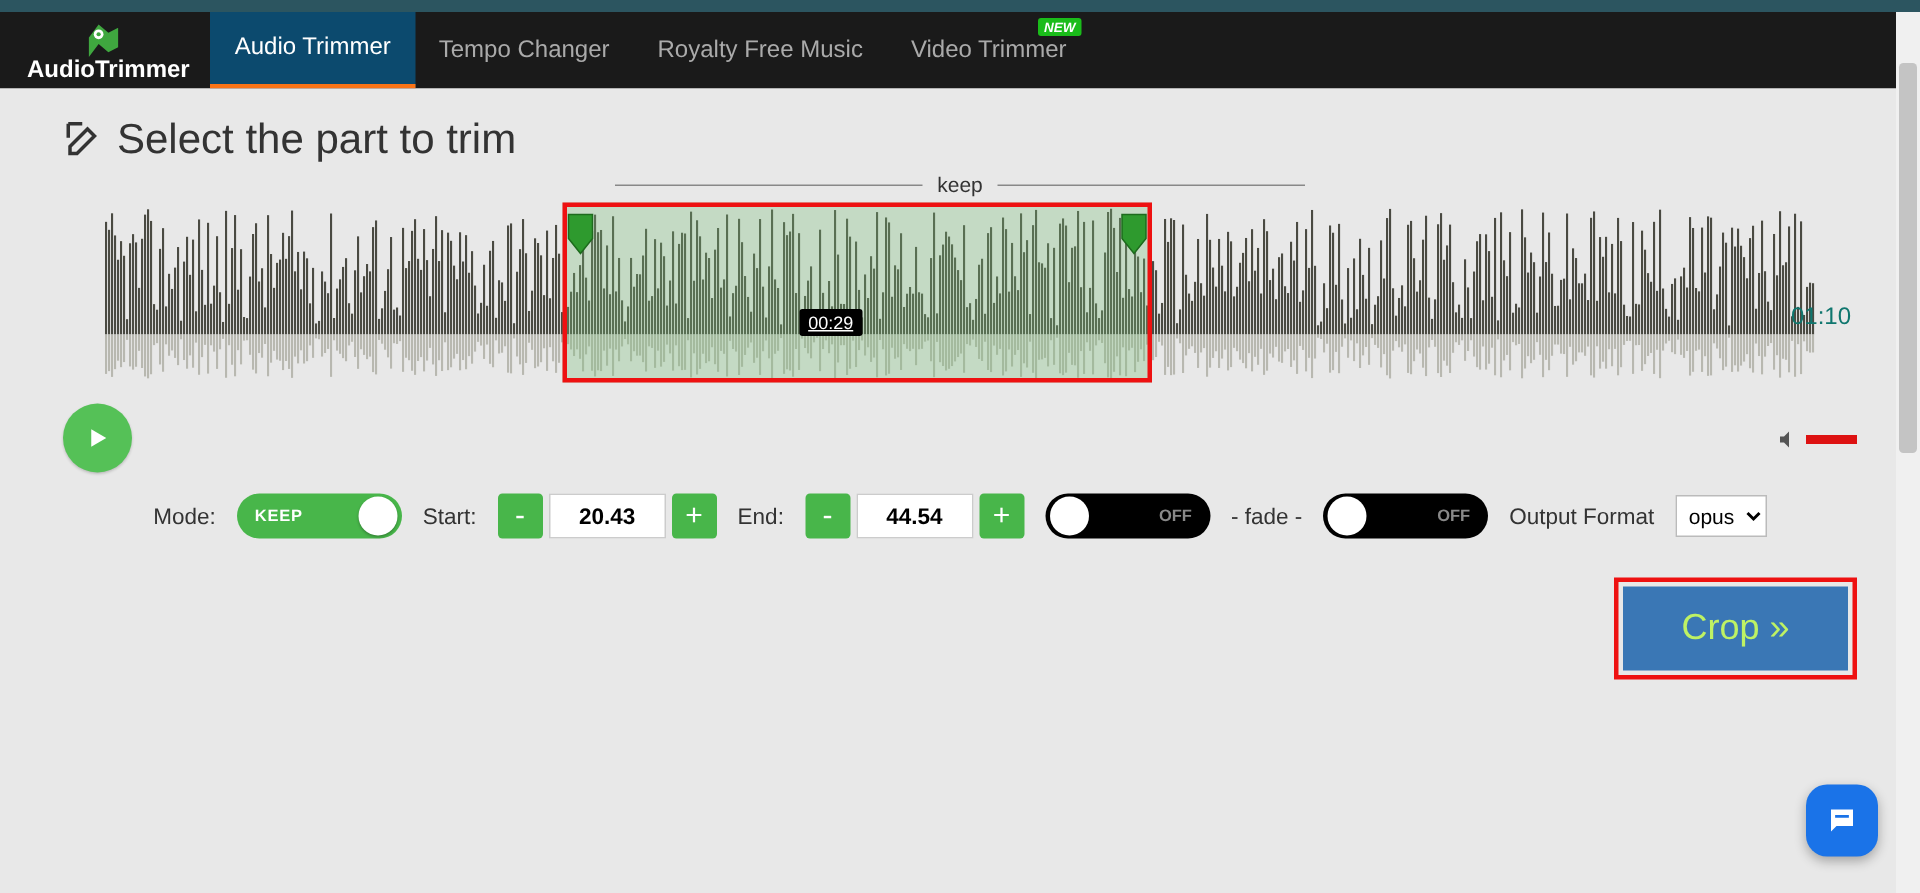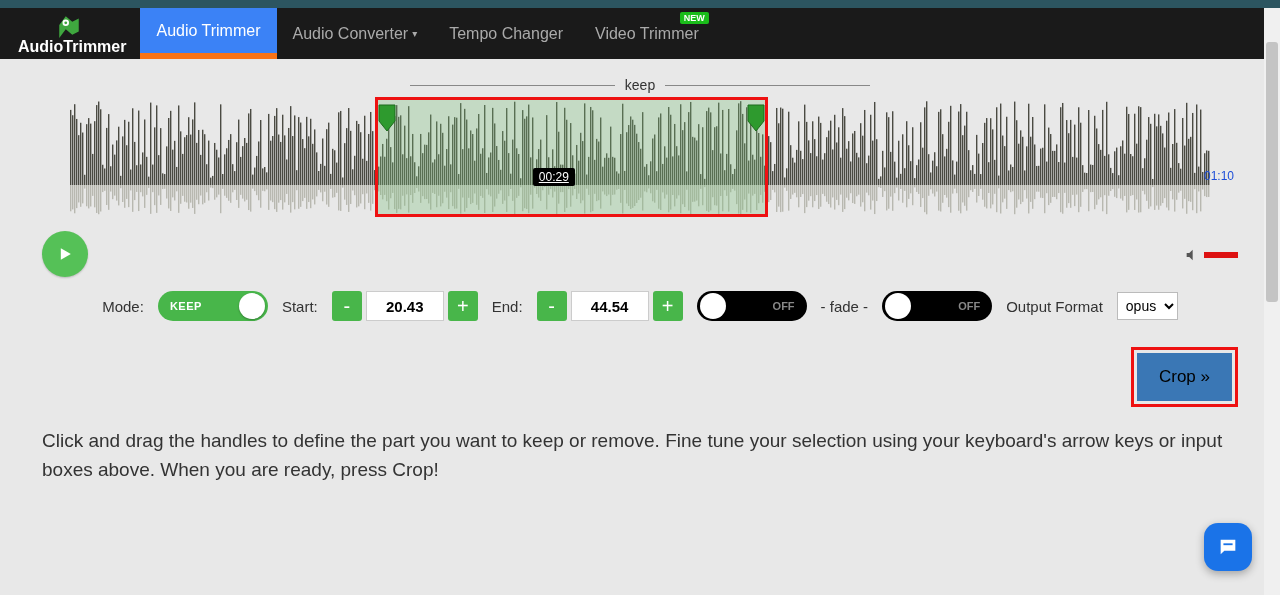--- a/index.html
+++ b/index.html
@@ -3,39 +3,39 @@
 <meta charset="utf-8">
 <style>
   * { box-sizing: border-box; margin: 0; padding: 0; }
   body { font-family: -apple-system, BlinkMacSystemFont, "Segoe UI", Arial, sans-serif; background: #e8e8e8; width: 1280px; height: 595px; overflow: hidden; }
 
   .topbar { background: #1a1a1a; height: 59px; display: flex; align-items: center; padding: 0 18px; position: relative; border-top: 8px solid #2c5560; }
   .logo { display: flex; align-items: center; color: #fff; font-weight: bold; font-size: 16px; margin-right: 14px; flex-direction: column; }
   .logo-icon { width: 26px; height: 26px; margin-right: 6px; }
   .nav { display: flex; height: 100%; }
   .nav-item { color: #aaa; font-size: 16px; padding: 0 16px; display: flex; align-items: center; cursor: pointer; position: relative; height: 100%; border: none; background: none; white-space: nowrap; }
-  .nav-item.active { background: #3b82f6; color: #fff; border-bottom: 6px solid #f97316; }
-  .new-badge { position: absolute; top: 4px; right: 6px; background: #1abc1a; color: #fff; font-size: 9px; padding: 1px 4px; border-radius: 2px; font-weight: bold; }
+  .nav-item.active { background: #0c4a6e; color: #fff; border-bottom: 3px solid #f97316; }
+  .new-badge { position: absolute; top: 4px; right: 6px; background: #1abc1a; color: #fff; font-size: 9px; padding: 1px 4px; border-radius: 2px; font-weight: bold; font-style: italic; }
   .caret-down { margin-left: 4px; font-size: 10px; }
 
   .page { background: #e8e8e8; padding: 18px 42px 0 42px; position: relative; }
   .heading { display: flex; align-items: center; font-size: 28px; color: #333; font-weight: 400; margin-bottom: 6px; }
   .heading svg { margin-right: 8px; }
 
   .keep-bar { display: flex; align-items: center; justify-content: center; margin: 0 auto 0 auto; width: 460px; }
   .keep-bar .line { flex: 1; height: 1px; background: #888; }
   .keep-bar .txt { padding: 0 10px; font-size: 14px; color: #333; }
 
   .wave-wrap { position: relative; margin-top: 4px; }
   .waveform { width: 1140px; height: 120px; display: block; margin: 0 auto; }
 
   .selection { position: absolute; top: 0; height: 120px; border: 3px solid #e11; background: rgba(120,190,120,0.32); }
   .handle { position: absolute; top: 3px; width: 22px; height: 30px; z-index: 2; }
   .time-tip { position: absolute; background: #000; color: #fff; font-size: 12px; padding: 2px 6px; border-radius: 2px; }
-  .dur-label { position: absolute; right: 4px; bottom: 34px; font-size: 12px; color: #1d4ed8; }
+  .dur-label { position: absolute; right: 4px; bottom: 34px; font-size: 16px; color: #0f766e; }
 
   .controls-row { display:flex; align-items:center; margin-top: 14px; position: relative; }
   .play-btn { width: 46px; height: 46px; border-radius: 50%; background: #55c157; border: none; display: flex; align-items:center; justify-content:center; cursor:pointer; box-shadow: 0 1px 2px rgba(0,0,0,.2); }
   .vol { position: absolute; right: 0; top: 16px; display:flex; align-items:center; }
   .vol-bar { width: 34px; height: 6px; background: #d11; margin-left: 4px; }
 
   .param-row { display:flex; align-items:center; justify-content:center; gap: 14px; margin-top: 14px; font-size: 15px; color:#333; }
   .lbl { color:#333; }
   .mode-toggle { width: 110px; height: 30px; background:#48b64a; border-radius: 16px; position:relative; display:flex; align-items:center; }
   .mode-toggle .knob { width:26px; height:26px; background:#fff; border-radius:50%; position:absolute; right:3px; box-shadow:0 1px 2px rgba(0,0,0,.3); }
@@ -46,21 +46,21 @@
   .num-input { width:78px; height:30px; border:1px solid #ccc; text-align:center; font-size:15px; margin:0 4px; background:#fff;font-weight:bold; }
 
   .off-toggle { width:110px; height:30px; background:#000000; border-radius:16px; position:relative; display:flex; align-items:center; }
   .off-toggle .knob { width:26px; height:26px; background:#fff; border-radius:50%; position:absolute; left:3px; box-shadow:0 1px 2px rgba(0,0,0,.3); }
   .off-toggle .txt { color:#888; font-size:11px; font-weight:bold; position:absolute; right:12px; }
 
   .fmt-select { height:28px; border:1px solid #bbb; background:#fff; padding: 0 4px; font-size:14px; }
 
   .crop-wrap { display:flex; justify-content:flex-end; margin-top: 26px; padding-right: 0; }
   .crop-outline { border:3px solid #e11; padding:3px; }
-  .crop-btn { background:#3a77b5; color:#000000; border:none; padding: 14px 22px; font-size:17px; cursor:pointer; }
+  .crop-btn { background:#3a77b5; color:#bef264; border:none; padding: 14px 39px; font-size:24px; cursor:pointer; }
 
   .instructions { font-size: 19px; color:#333; margin-top: 20px; line-height:1.5; }
 
   .fab { position: fixed; right: 28px; bottom: 24px; width: 48px; height: 48px; border-radius: 14px; background:#1a73e8; display:flex; align-items:center; justify-content:center; box-shadow:0 3px 8px rgba(0,0,0,.3); }
 
   .scrollbar { position: fixed; right: 0; top: 8px; width: 16px; bottom: 0; background:#f0f0f0; }
   .scroll-thumb { position:absolute; left:2px; width:12px; background:#c4c4c4; border-radius:3px; }
 </style>
 </head>
 <body>
@@ -69,27 +69,34 @@
   <div class="logo">
     <svg class="logo-icon" viewBox="0 0 24 24">
         <path fill="#3fa73f" d="M3 12l6-8 6 5 6-3v12l-6 3-6-5-6 8z"></path>
         <circle cx="9" cy="10" r="3" fill="#fff"></circle>
         <circle cx="9" cy="10" r="1.3" fill="#3fa73f"></circle>
       </svg>
     <span>AudioTrimmer</span>
   </div>
   <div class="nav" id="nav">
       <button class="nav-item active">Audio Trimmer</button>
-      <button class="nav-item">Audio Converter<span class="caret-down">▾</span></button>
       <button class="nav-item">Tempo Changer</button>
+      <button class="nav-item">Royalty Free Music</button>
       <button class="nav-item">Video Trimmer<span class="new-badge">NEW</span></button>
     </div>
 </div>
 
 <div class="page">
+  <h1 class="heading">
+    <svg width="28" height="28" viewBox="0 0 24 24">
+        <path fill="none" stroke="#333" stroke-width="2" d="M4 16v4h4l10-10-4-4L4 16z M14 6l4 4"></path>
+        <path fill="none" stroke="#333" stroke-width="2" d="M3 3h8 M3 3v8"></path>
+      </svg>
+    <span>Select the part to trim</span>
+  </h1>
 
   <div class="keep-bar">
     <div class="line"></div>
     <span class="txt">keep</span>
     <div class="line"></div>
   </div>
 
   <div class="wave-wrap" style="padding-left: 0px;">
     <svg class="waveform" id="wave">
         <rect x="0" y="12.901054526748979" width="1.4" height="75.09894547325102" fill="#4a4a42"></rect>
@@ -1297,21 +1304,20 @@
       <option>opus</option>
     </select>
   </div>
 
   <div class="crop-wrap">
     <div class="crop-outline">
       <button class="crop-btn">Crop »</button>
     </div>
   </div>
 
-  <p class="instructions">Click and drag the handles to define the part you want to keep or remove. Fine tune your selection using your keyboard's arrow keys or input boxes above. When you are ready, press Crop!</p>
 </div>
 
 <div class="fab">
   <svg width="22" height="22" viewBox="0 0 24 24">
       <path fill="#fff" d="M4 4h16v12H8l-4 4V4z"></path>
       <rect x="7" y="8" width="10" height="2" fill="#1a73e8"></rect>
     </svg>
 </div>
 
 <div class="scrollbar">

